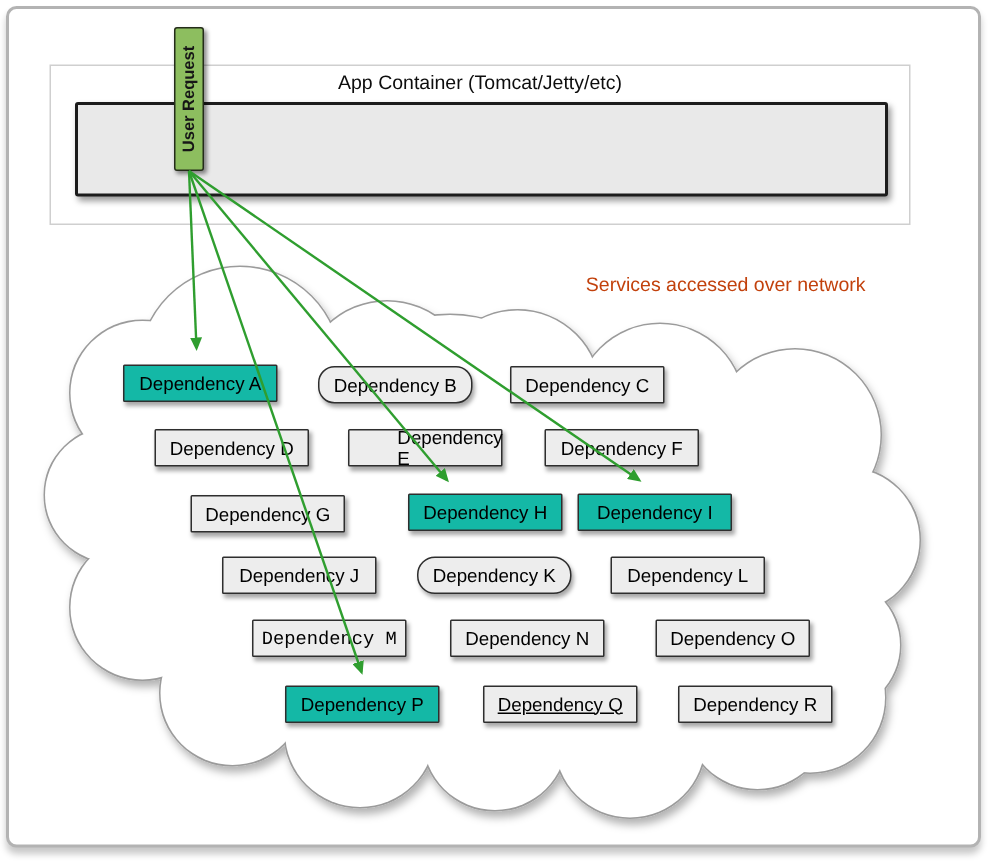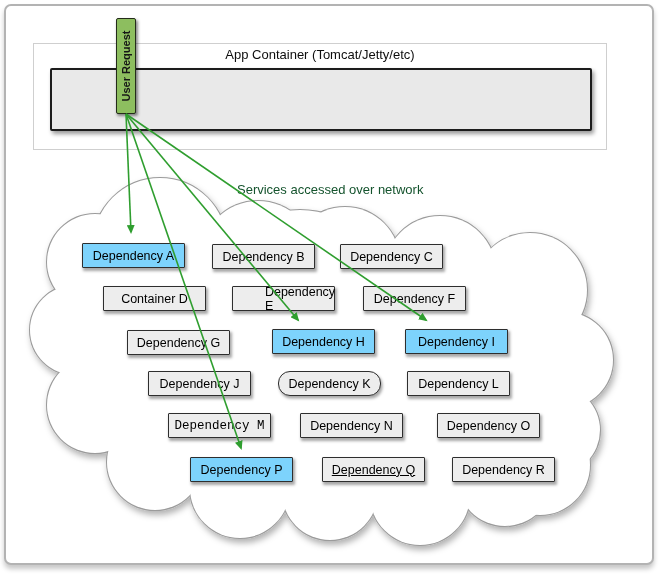--- a/index.html
+++ b/index.html
@@ -35,32 +35,32 @@
   }
   .user-request .vlabel {
     position:absolute; left:50%; top:50%;
     transform:translate(-50%,-50%) rotate(-90deg);
     white-space:nowrap; font-size:11px; font-weight:bold; color:#161616;
   }
   
   .cloud-layer { position:absolute; left:0; top:0; z-index:3; }
   .arrow-layer { position:absolute; left:0; top:0; z-index:7; pointer-events:none; }
   .services-label {
-    position:absolute; left:237px; top:182px; width:340px; text-align:left;
-    font-size:13px; line-height:15px; color:#14532d; z-index:4;
+    position:absolute; left:237px; top:182px; width:340px; text-align:right;
+    font-size:13px; line-height:15px; color:#c2410c; z-index:4;
   }
   
   .dep {
     position:absolute; width:103px; height:25px; box-sizing:border-box;
     background:#ededed; border:1.5px solid #2e2e2e; border-radius:1px;
     box-shadow:1.5px 2.5px 3px rgba(0,0,0,0.35);
     display:flex; align-items:center; justify-content:center;
     font-size:12.5px; color:#000; z-index:5;
   }
-  .dep.hl { background:#7dd3fc; }
+  .dep.hl { background:#14b8a6; }
 </style>
 </head>
 <body>
 
 <div id="stage">
 
   <div class="frame"></div>
 
   <div class="app-container"></div>
   <div class="app-title">App Container (Tomcat/Jetty/etc)</div>
@@ -98,30 +98,30 @@
     </defs>
     <g filter="url(#cloudShadow)">
       <use href="#cloudcircles" xlink:href="#cloudcircles" fill="#ffffff" stroke="#9b9b9b" stroke-width="2"></use>
       <use href="#cloudcircles" xlink:href="#cloudcircles" fill="#ffffff"></use>
     </g>
   </svg>
 
   <div class="services-label">Services accessed over network</div>
 
   <div class="dep hl" style="left:82px;  top:243px;">Dependency A</div>
-  <div class="dep" style="left:212px; top:244px;">Dependency B</div>
+  <div class="dep" style="left:212px; top:244px;border-radius:11px;">Dependency B</div>
   <div class="dep" style="left:340px; top:244px;">Dependency C</div>
 
-  <div class="dep" style="left:103px; top:286px;">Container D</div>
+  <div class="dep" style="left:103px; top:286px;">Dependency D</div>
   <div class="dep" style="left:232px; top:286px;padding-left:33px;">Dependency E</div>
   <div class="dep" style="left:363px; top:286px;">Dependency F</div>
 
   <div class="dep" style="left:127px; top:330px;">Dependency G</div>
   <div class="dep hl" style="left:255px; top:329px;margin-left:17px;">Dependency H</div>
-  <div class="dep hl" style="left:385px; top:329px;margin-left:20px;">Dependency I</div>
+  <div class="dep hl" style="left:385px; top:329px;">Dependency I</div>
 
   <div class="dep" style="left:148px; top:371px;">Dependency J</div>
   <div class="dep" style="left:278px; top:371px;border-radius:12px;">Dependency K</div>
   <div class="dep" style="left:407px; top:371px;text-align:right;">Dependency L</div>
 
   <div class="dep" style="left:168px; top:413px;font-family:Liberation Mono, monospace;">Dependency M</div>
   <div class="dep" style="left:300px; top:413px;">Dependency N</div>
   <div class="dep" style="left:437px; top:413px;">Dependency O</div>
 
   <div class="dep hl" style="left:190px; top:457px;">Dependency P</div>

